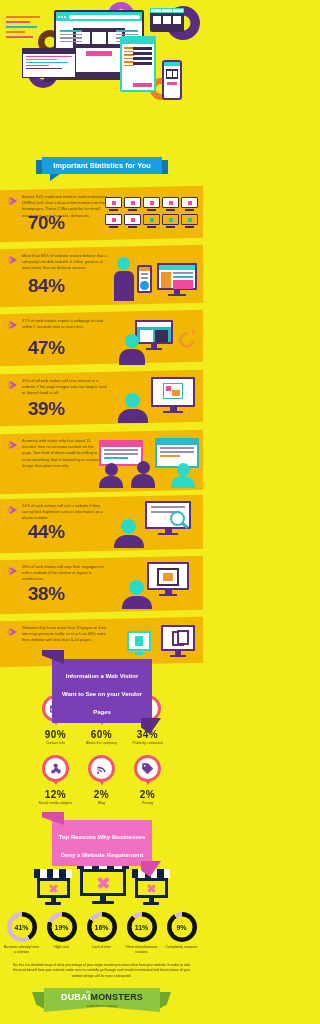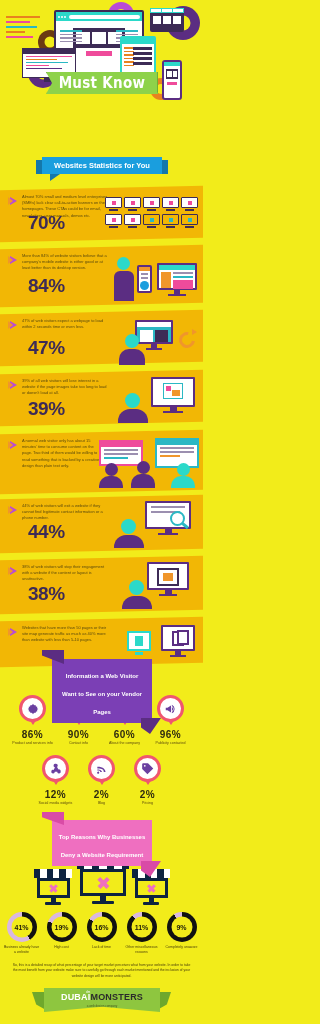--- a/index.html
+++ b/index.html
@@ -379,31 +379,26 @@
 
   <div class="phone">
     <div class="bar"></div>
     <div class="blk">
         <b></b>
         <b></b>
       </div>
     <div class="pink"></div>
   </div>
 
-  <div class="ribbon-must">
-    <span class="tail-l"></span>
-    <span>Must Know</span>
-    <span class="tail-r"></span>
-  </div>
 
 </div>
 
 <div class="banner-blue">
   <span class="fold-l"></span>
-  <span>Websites Statistics for You</span>
+  <span>Important Statistics for You</span>
   <span class="fold-r"></span>
   <span class="notch"></span>
 </div>
 
 <div class="stat" style="top:188px;height:52px;">
   <div class="inner">
     <span class="arrow"></span>
     <p>Almost 70% small and medium level enterprises (SMEs) lack clear call-to-action banners on their homepages. These CTAs could be for email, newsletters, user manuals, demos etc.</p>
     <div class="pct" style="top:24px;">70%</div>
     <div class="art" style="top:9px;right:5px;">
@@ -666,29 +661,20 @@
 <div class="banner-purple">
   <span class="wing-l"></span>
   <span>Information a Web Visitor Want to See on your Vendor Pages</span>
   <span class="wing-r"></span>
 </div>
 
 <div class="icon-row" style="top:695px;">
   <div class="icon-cell">
     <div class="icon-badge">
       <svg viewBox="0 0 24 24">
-          <path d="M12 8a4 4 0 100 8 4 4 0 000-8zm0 6a2 2 0 110-4 2 2 0 010 4zm9-2l-2-1.3.3-2.4-2.3-.8-.8-2.3-2.4.3L12 3.2 10.2 5.5l-2.4-.3-.8 2.3-2.3.8.3 2.4L3 12l2 1.3-.3 2.4 2.3.8.8 2.3 2.4-.3L12 20.8l1.8-2.3 2.4.3.8-2.3 2.3-.8-.3-2.4L21 12z"></path>
-        </svg>
-    </div>
-    <div class="icon-pct">86%</div>
-    <div class="icon-lbl">Product and services info</div>
-  </div>
-  <div class="icon-cell">
-    <div class="icon-badge">
-      <svg viewBox="0 0 24 24">
           <path d="M2 6h20v12H2V6zm2 2v.5l8 5 8-5V8H4zm0 2.8V16h16v-5.2l-8 5-8-5z"></path>
         </svg>
     </div>
     <div class="icon-pct">90%</div>
     <div class="icon-lbl">Contact info</div>
   </div>
   <div class="icon-cell">
     <div class="icon-badge">
       <svg viewBox="0 0 24 24">
           <path d="M12 2a10 10 0 100 20 10 10 0 000-20zm1 15h-2v-6h2v6zm0-8h-2V7h2v2z"></path>
@@ -696,21 +682,21 @@
     </div>
     <div class="icon-pct">60%</div>
     <div class="icon-lbl">About the company</div>
   </div>
   <div class="icon-cell">
     <div class="icon-badge">
       <svg viewBox="0 0 24 24">
           <path d="M3 10v4h3l6 4V6L6 10H3zm12.5 2a4 4 0 00-2-3.5v7a4 4 0 002-3.5zm-2-7.3v2.1a6 6 0 010 10.4v2.1a8 8 0 000-14.6z"></path>
         </svg>
     </div>
-    <div class="icon-pct">96%</div>
+    <div class="icon-pct">34%</div>
     <div class="icon-lbl">Publicity contacted</div>
   </div>
 </div>
 
 <div class="icon-row" style="top:755px;">
   <div class="icon-cell">
     <div class="icon-badge">
       <svg viewBox="0 0 24 24">
           <path d="M12 3a3 3 0 013 3 3 3 0 01-1.2 2.4l2.4 4.3A3 3 0 0120 16a3 3 0 11-5.9.7H9.9A3 3 0 114 16a3 3 0 013.8-2.3l2.4-4.3A3 3 0 0112 3z"></path>
         </svg>

